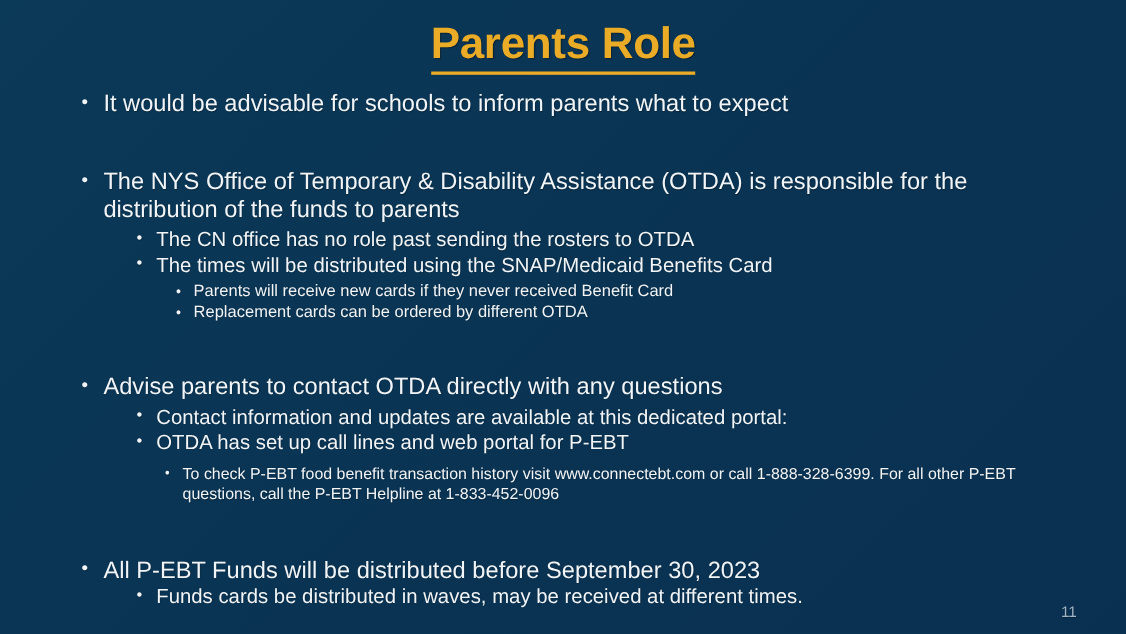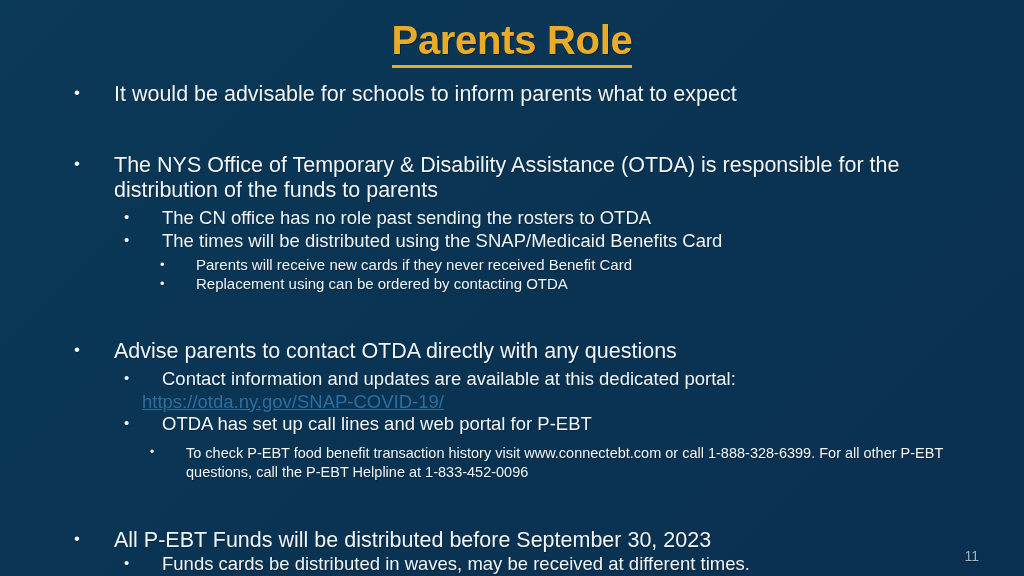--- a/index.html
+++ b/index.html
@@ -57,21 +57,20 @@
     color: #f1f5f8;
     text-shadow: 0.5px 0.5px 1px rgba(0,0,0,0.3);
   }
   .bullet-mark {
     flex: 0 0 auto;
     text-align: left;
     color: #f1f5f8;
   }
   .bullet-text {
     flex: 1 1 auto;
-    margin-left: 20px;
   }
 
   
   .lvl1 {
     font-size: 21.5px;
     line-height: 1.17;
     margin-left: 0px;
   }
   .lvl1 .bullet-mark { width: 20px; font-size: 17px; line-height: 1.3; }
 
@@ -163,39 +162,38 @@
 
     <div class="gap-xs"></div>
 
     <div class="bullet-row lvl3">
       <span class="bullet-mark">•</span>
       <span class="bullet-text">Parents will receive new cards if they never received Benefit Card</span>
     </div>
 
     <div class="bullet-row lvl3">
       <span class="bullet-mark">•</span>
-      <span class="bullet-text">Replacement using can be ordered by contacting OTDA</span>
+      <span class="bullet-text">Replacement cards can be ordered by different OTDA</span>
     </div>
 
     <div class="gap-lg"></div>
     <div class="gap-md"></div>
 
     <div class="bullet-row lvl1">
       <span class="bullet-mark">•</span>
       <span class="bullet-text">Advise parents to contact OTDA directly with any questions</span>
     </div>
 
     <div class="gap-xs"></div>
 
     <div class="bullet-row lvl2">
       <span class="bullet-mark">•</span>
       <span class="bullet-text">Contact information and updates are available at this dedicated portal:</span>
     </div>
 
-    <a class="hyperlink" href="#">https://otda.ny.gov/SNAP-COVID-19/</a>
 
     <div class="bullet-row lvl2">
       <span class="bullet-mark">•</span>
       <span class="bullet-text">OTDA has set up call lines and web portal for P-EBT</span>
     </div>
 
     <div class="gap-sm"></div>
 
     <div class="bullet-row lvl4" style="margin-left:76px; max-width:820px;">
       <span class="bullet-mark">•</span>

